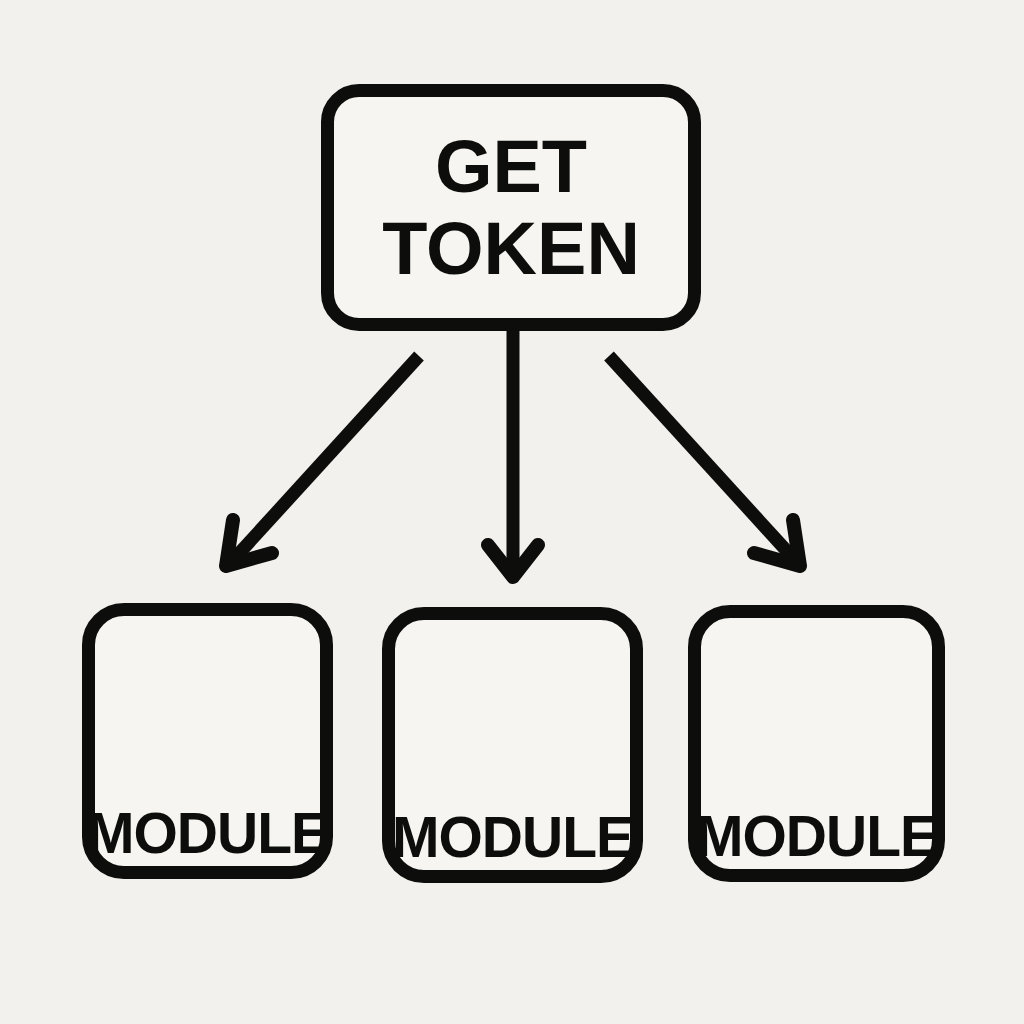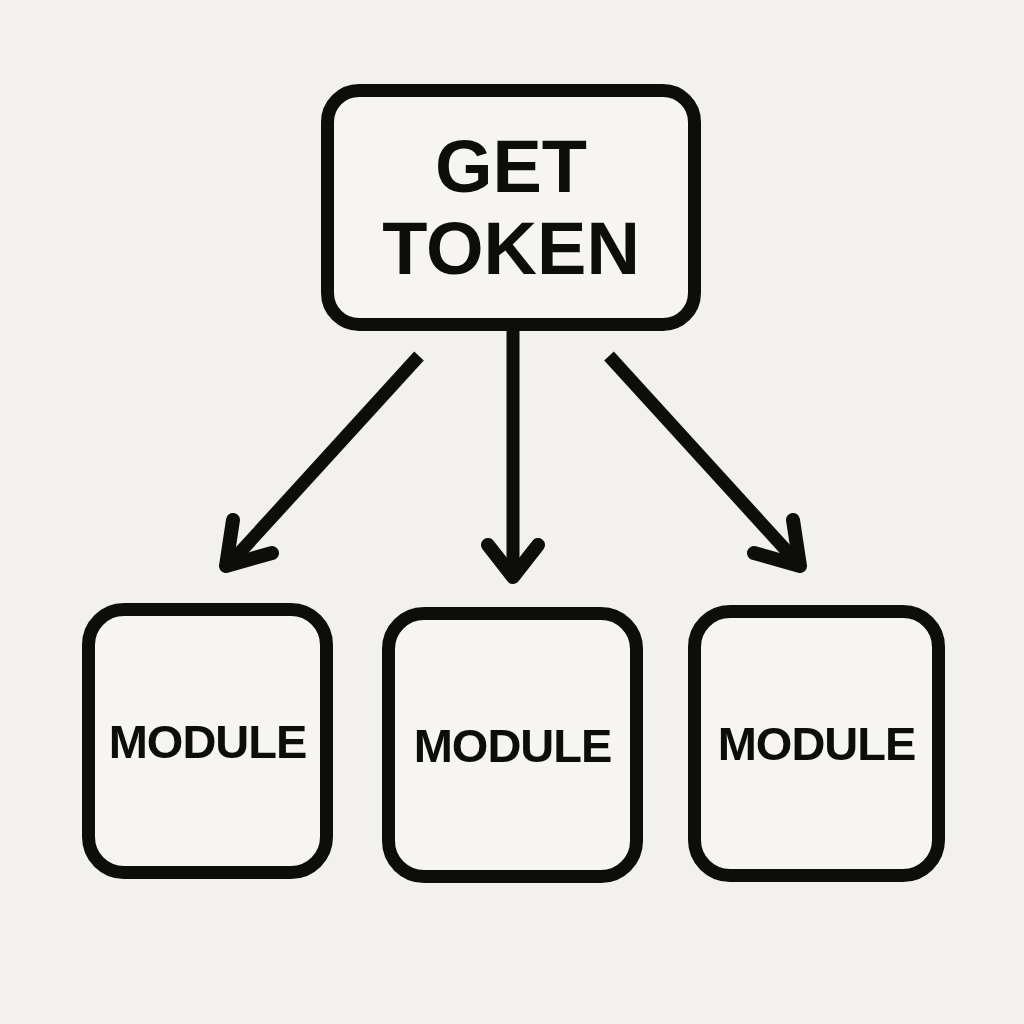--- a/index.html
+++ b/index.html
@@ -35,22 +35,23 @@
     border-radius: 38px;
     font-size: 74px;
     line-height: 1.1;
     letter-spacing: 0px;
   }
   .node-root .label {
     max-width: 300px;
   }
   .node-child {
     border-radius: 42px;
-    font-size: 47px;
+    font-size: 57px;
     letter-spacing: -1px;
+    align-items: flex-end;
   }
   .node-child-1 {
     left: 82px;
     top: 603px;
     width: 251px;
     height: 276px;
   }
   .node-child-2 {
     left: 382px;
     top: 607px;

